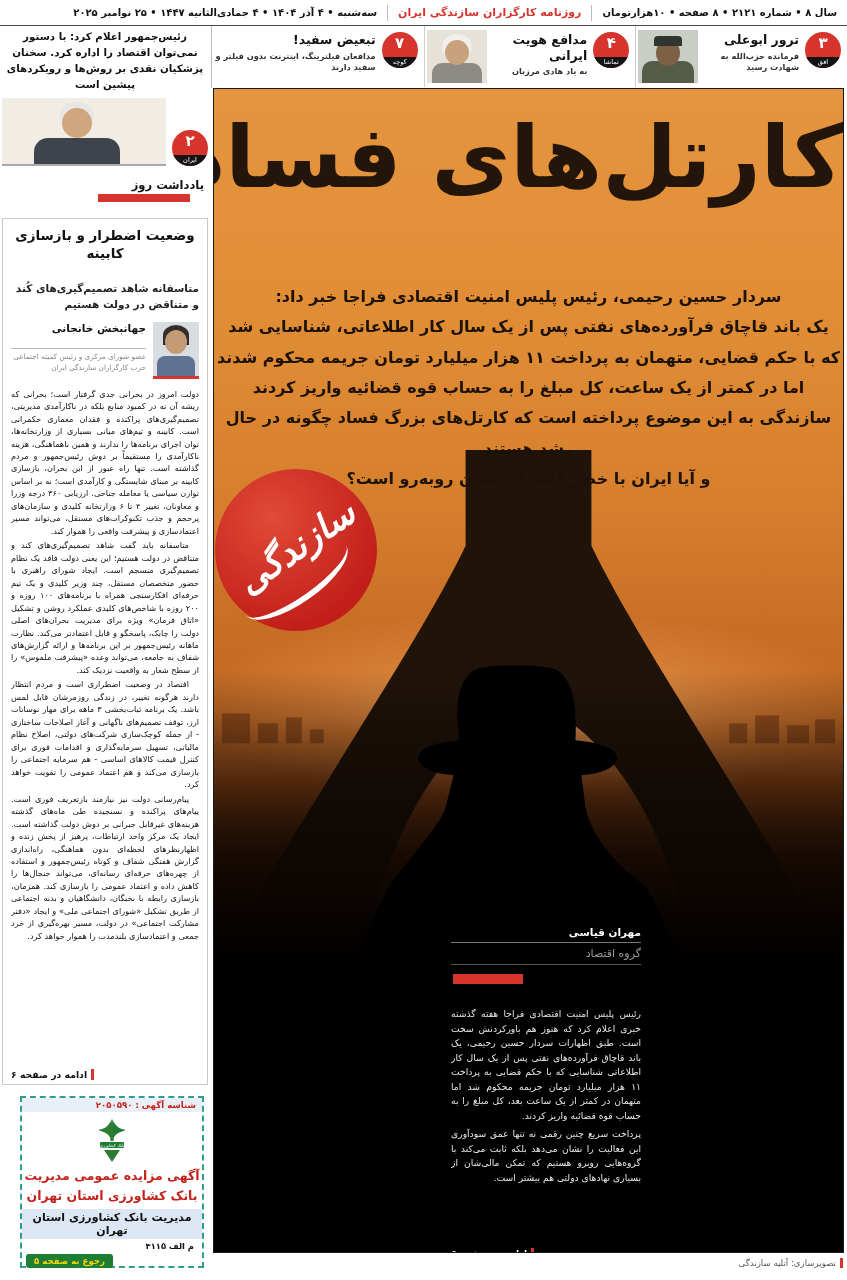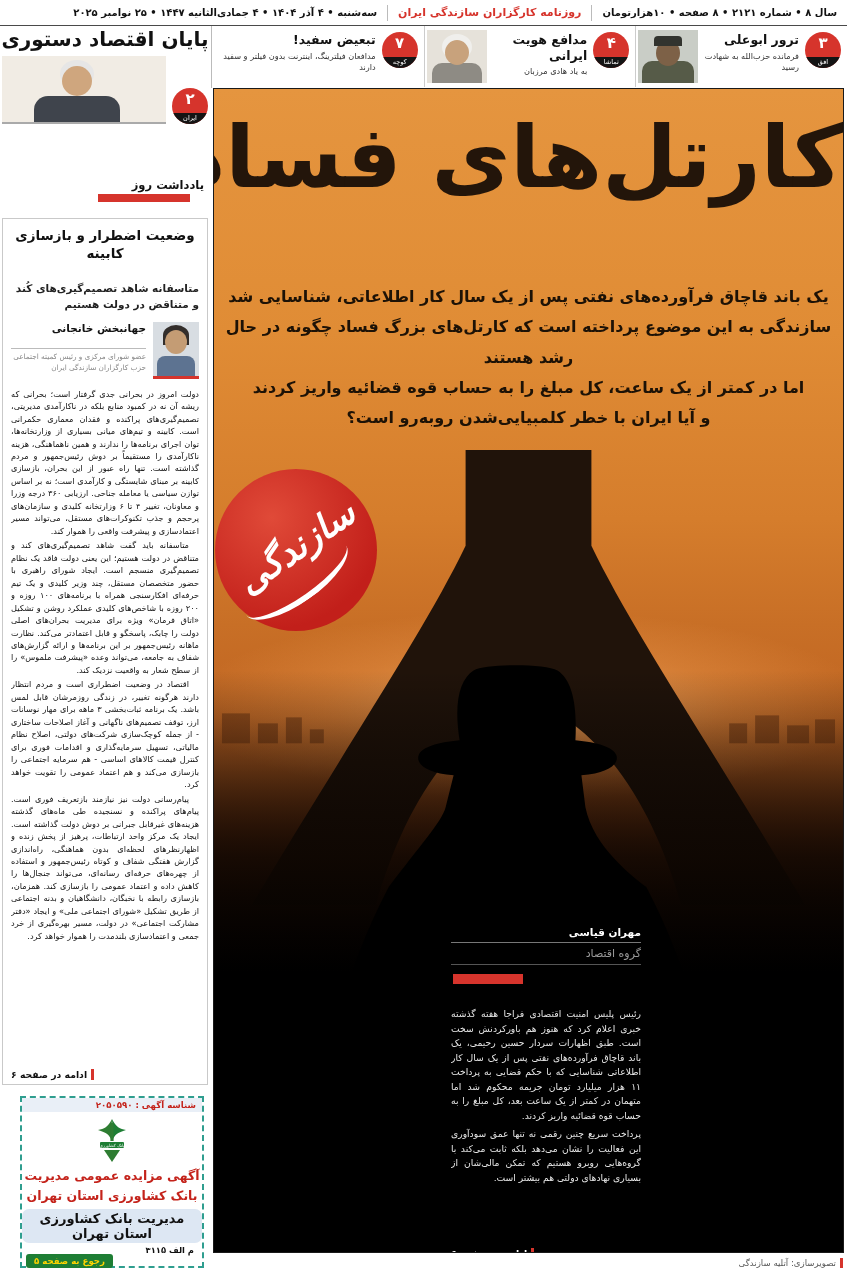--- a/index.html
+++ b/index.html
@@ -15,21 +15,21 @@
   .teasers{position:absolute;top:26px;left:213px;right:0;height:61px;display:flex;}
   .teaser{flex:1;display:flex;align-items:flex-start;gap:6px;padding:4px 6px 0 2px;border-left:1px solid #ccc;}
   .teaser:last-child{border-left:none;}
   .badge{width:36px;height:36px;border-radius:50%;background:#d6342c;position:relative;overflow:hidden;
          flex:0 0 auto;text-align:center;margin-top:2px;}
   .badge .num{display:block;color:#fff;font-weight:bold;font-size:15px;line-height:22px;}
   .badge .sec{position:absolute;bottom:0;left:0;right:0;background:#141414;color:#fff;font-size:6.5px;
               line-height:11px;}
   .t-text{flex:1;min-width:0;padding-top:2px;}
   .t-title{font-weight:bold;font-size:12.5px;line-height:1.25;}
-  .t-sub{font-size:8.2px;color:#333;margin-top:3px;line-height:1.4;}
+  .t-sub{font-size:8.2px;color:#333;margin-top:3px;line-height:1.4;font-weight:bold;}
   
   .ph{position:relative;overflow:hidden;background:#e5e2dc;flex:0 0 auto;}
   .ph .hair,.ph .head,.ph .cap,.ph .bod{position:absolute;}
   .ph .head{border-radius:50%;}
   .ph-mil{width:60px;height:53px;background:#c9cdc6;}
   .ph-mil .head{width:24px;height:26px;background:#7d6147;left:18px;top:10px;}
   .ph-mil .cap{width:28px;height:10px;background:#32342f;left:16px;top:6px;border-radius:4px 4px 0 0;}
   .ph-mil .bod{width:52px;height:22px;background:#565b48;left:4px;bottom:0;border-radius:10px 10px 0 0;}
   .ph-eld{width:60px;height:53px;background:#e6e2da;}
   .ph-eld .hair{width:30px;height:26px;background:#f0efec;left:15px;top:4px;border-radius:50%;}
@@ -65,21 +65,21 @@
   .note-body p + p{text-indent:10px;}
   .cont-row{text-align:left;margin-top:3px;}
   .cont{font-size:9.3px;font-weight:bold;border-right:3px solid #d6342c;padding-right:4px;}
   
   .ad{position:absolute;top:1096px;left:20px;width:184px;height:172px;border:2px dashed #2f9e8f;
       box-sizing:border-box;background:#fff;text-align:center;}
   .ad-id{background:#e9eff7;color:#c4231b;font-size:8.6px;font-weight:bold;text-align:right;
          padding:2px 6px;}
   .ad-logo{margin:3px auto 0;width:56px;height:50px;}
   .ad-title{color:#c4231b;font-weight:900;font-size:12.5px;line-height:1.45;margin-top:2px;}
-  .ad-org{background:#dde7f3;font-size:13px;font-weight:bold;padding:2px 0;margin-top:4px;border-radius:7px;}
+  .ad-org{background:#dde7f3;font-size:11px;font-weight:bold;padding:2px 0;margin-top:4px;}
   .ad-ref{font-size:8.4px;font-weight:bold;text-align:right;padding:2px 8px 0;}
   .ad-goto{position:absolute;bottom:-2px;left:4px;background:#1e7e34;color:#ffd400;font-size:8.6px;
            font-weight:bold;padding:2px 8px;border-radius:3px;}
   
   .poster{position:absolute;top:88px;left:213px;width:631px;height:1165px;border:1px solid #1a1a1a;
           box-sizing:border-box;overflow:hidden;
           background:linear-gradient(180deg,#e5953f 0%,#e08c35 21%,#d57d2c 37%,#c86f26 46%,
                      #c06522 54%,#a85820 58%,#6e3412 64%,#32150a 70%,#0d0503 76%,#000 82%);}
   .scene{position:absolute;inset:0;width:100%;height:100%;}
   .p-headline{position:relative;text-align:center;font-size:86px;font-weight:900;color:#23150a;
@@ -159,21 +159,21 @@
         <span class="sec">کوچه</span>
       </div>
       <div class="t-text">
         <div class="t-title">تبعیض سفید!</div>
         <div class="t-sub">مدافعان فیلترینگ، اینترنت بدون فیلتر و سفید دارند</div>
       </div>
     </div>
   </div>
 
   <section class="lead">
-    <div class="lead-title">پایان اقتصاد دستوری</div>
+    <div class="lead-sub">رئیس‌جمهور اعلام کرد: با دستور نمی‌توان اقتصاد را اداره کرد. سخنان پزشکیان نقدی بر روش‌ها و رویکردهای پیشین است</div>
     <div class="lead-row">
       <div class="badge">
         <span class="num">۲</span>
         <span class="sec">ایران</span>
       </div>
       <div class="ph ph-pres">
         <div class="hair"></div>
           <div class="bod"></div>
           <div class="head"></div>
       </div>
@@ -259,23 +259,25 @@
       <rect x="0" y="0" width="630" height="1166" fill="url(#darkG)"></rect>
       <path fill="#000" d="M 95,1166 C 100,1020 120,905 175,800 C 205,760 228,735 232,720 L 240,688
            C 212,686 202,676 205,668 C 208,660 224,655 246,653
            C 240,615 246,592 260,583 C 272,576 332,576 344,583 C 358,592 364,615 362,653
            C 384,655 400,660 403,668 C 406,676 396,686 368,688 L 372,720
            C 380,760 420,790 433,800 C 488,905 508,1020 512,1166 Z"></path>
     </svg>
 
     <h1 class="p-headline">کارتل‌های فساد</h1>
     <div class="p-deck">
+      <div>سردار حسین رحیمی، رئیس پلیس امنیت اقتصادی فراجا خبر داد:</div>
       <div>یک باند قاچاق فرآورده‌های نفتی پس از یک سال کار اطلاعاتی، شناسایی شد</div>
+      <div>که با حکم قضایی، متهمان به پرداخت ۱۱ هزار میلیارد تومان جریمه محکوم شدند</div>
+      <div>اما در کمتر از یک ساعت، کل مبلغ را به حساب قوه قضائیه واریز کردند</div>
       <div>سازندگی به این موضوع پرداخته است که کارتل‌های بزرگ فساد چگونه در حال رشد هستند</div>
-      <div>اما در کمتر از یک ساعت، کل مبلغ را به حساب قوه قضائیه واریز کردند</div>
       <div>و آیا ایران با خطر کلمبیایی‌شدن روبه‌رو است؟</div>
     </div>
 
     <div class="p-logo">
       <span class="logo-text">سازندگی</span>
       <span class="swoosh"></span>
     </div>
 
     <div class="p-byline">
       <div class="by-name">مهران قیاسی</div>

